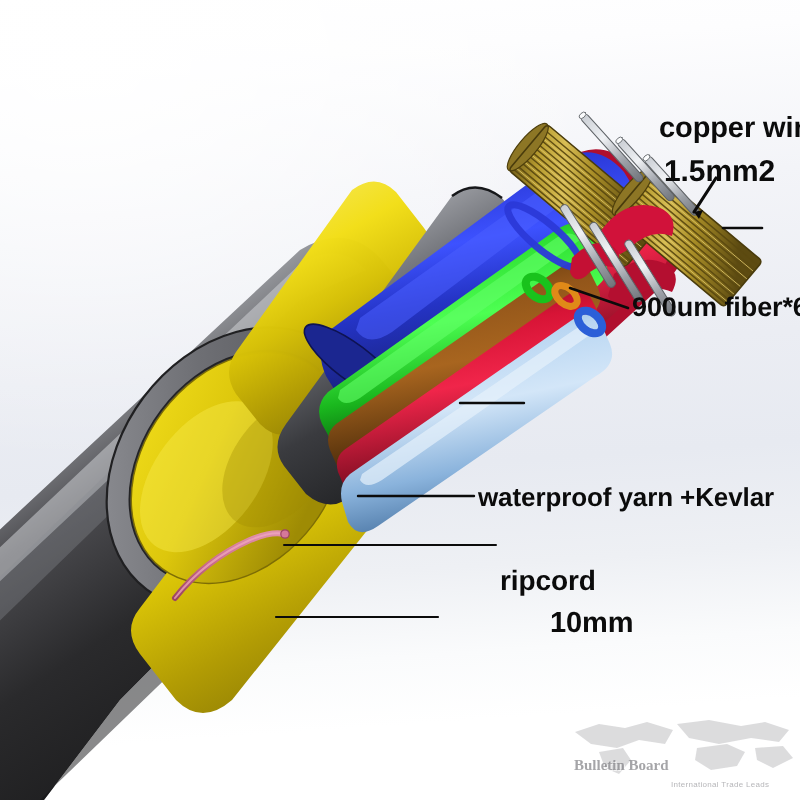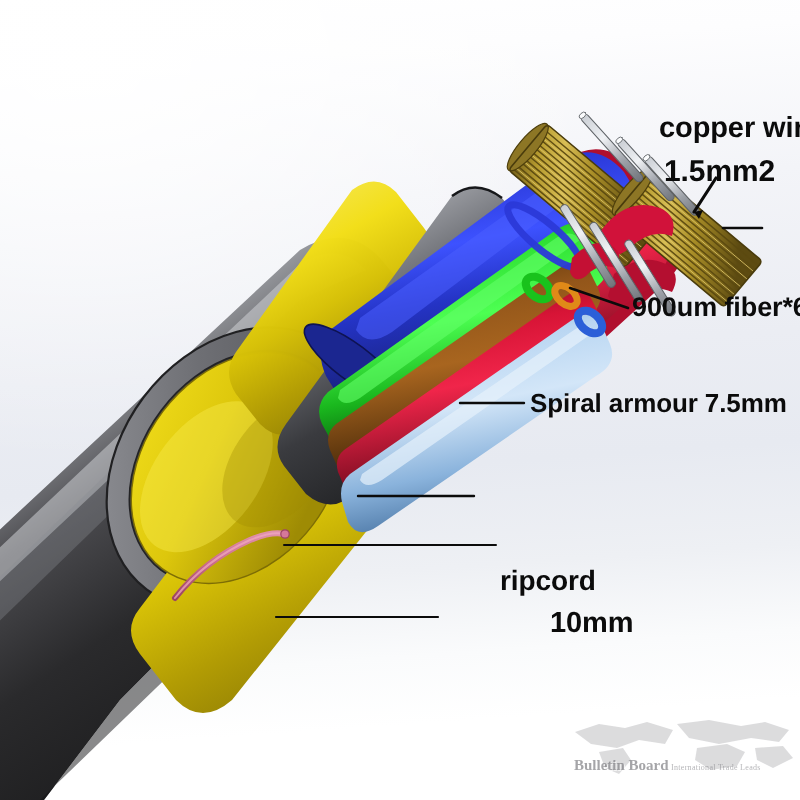--- a/index.html
+++ b/index.html
@@ -105,22 +105,22 @@
     font-family: "Liberation Serif", serif;
     font-weight: bold;
     font-size: 15px;
     color: rgba(105,105,110,0.60);
     text-shadow: 1px 1px 0 rgba(255,255,255,0.7);
     white-space: nowrap;
     text-align: right;
   }
   .wm-tag {
     position: absolute;
-    left: 110px; top: 47px;
-    font-family: Liberation Serif, serif;
+    left: 110px; top: 64px;
+    font-family: Liberation Sans, sans-serif;
     font-size: 8px;
     color: rgba(120,120,125,0.55);
     white-space: nowrap;
     letter-spacing: 0.3px;
   }
   .wm-domain {
     position: absolute;
     left: 101px; top: 60px;
     font-family: "Liberation Sans", sans-serif;
     font-weight: bold;
@@ -532,22 +532,22 @@
       <path d="M 276,617 L 438,617" stroke-width="2.2"></path>
     </g>
   </svg>
 
   <div class="callout c-copper">copper wire</div>
 
   <div class="callout c-gauge">1.5mm2</div>
 
   <div class="callout c-fiber">900um fiber*6</div>
 
-  <div class="callout c-armour">Spiral armour 7.5mm</div>
-
+
+  <div class="callout c-yarn">waterproof yarn +Kevlar</div>
 
   <div class="callout c-ripcord">ripcord</div>
 
 
   <div class="callout c-tpu-sub">10mm</div>
 
   <div id="watermark">
     <svg class="wm-globe" viewBox="0 0 228 58">
       <g fill="#8d8d92">
         <path d="M6,14 L30,6 L56,10 L78,4 L104,12 L96,26 L70,22 L48,30 L22,26 Z"></path>

